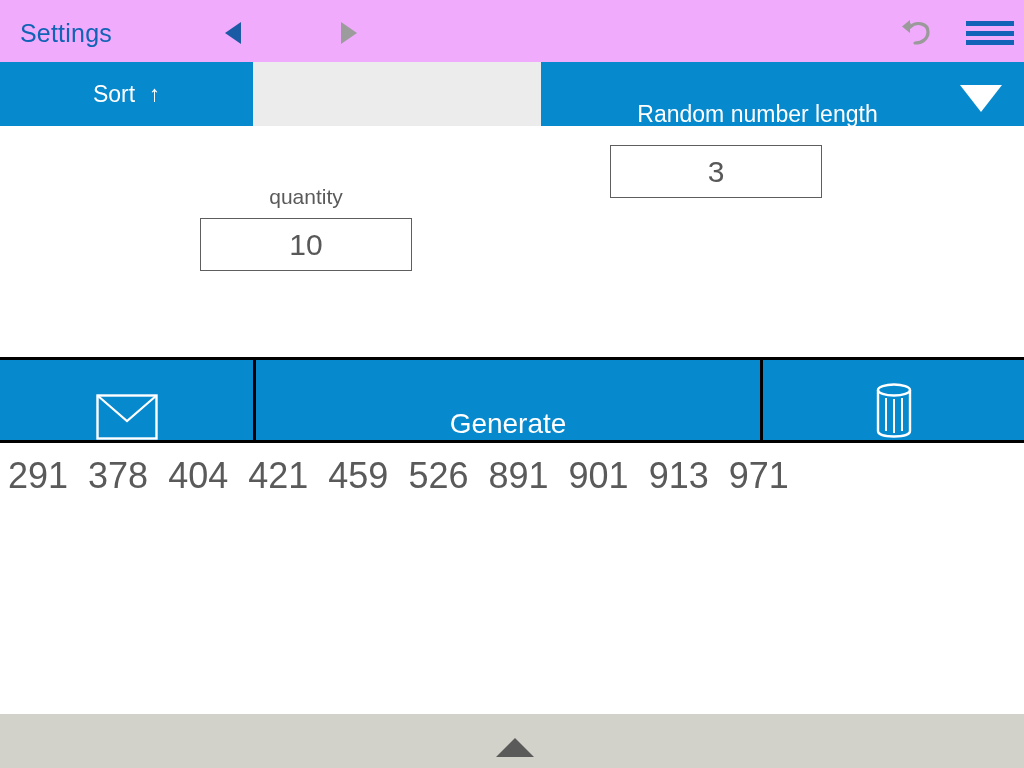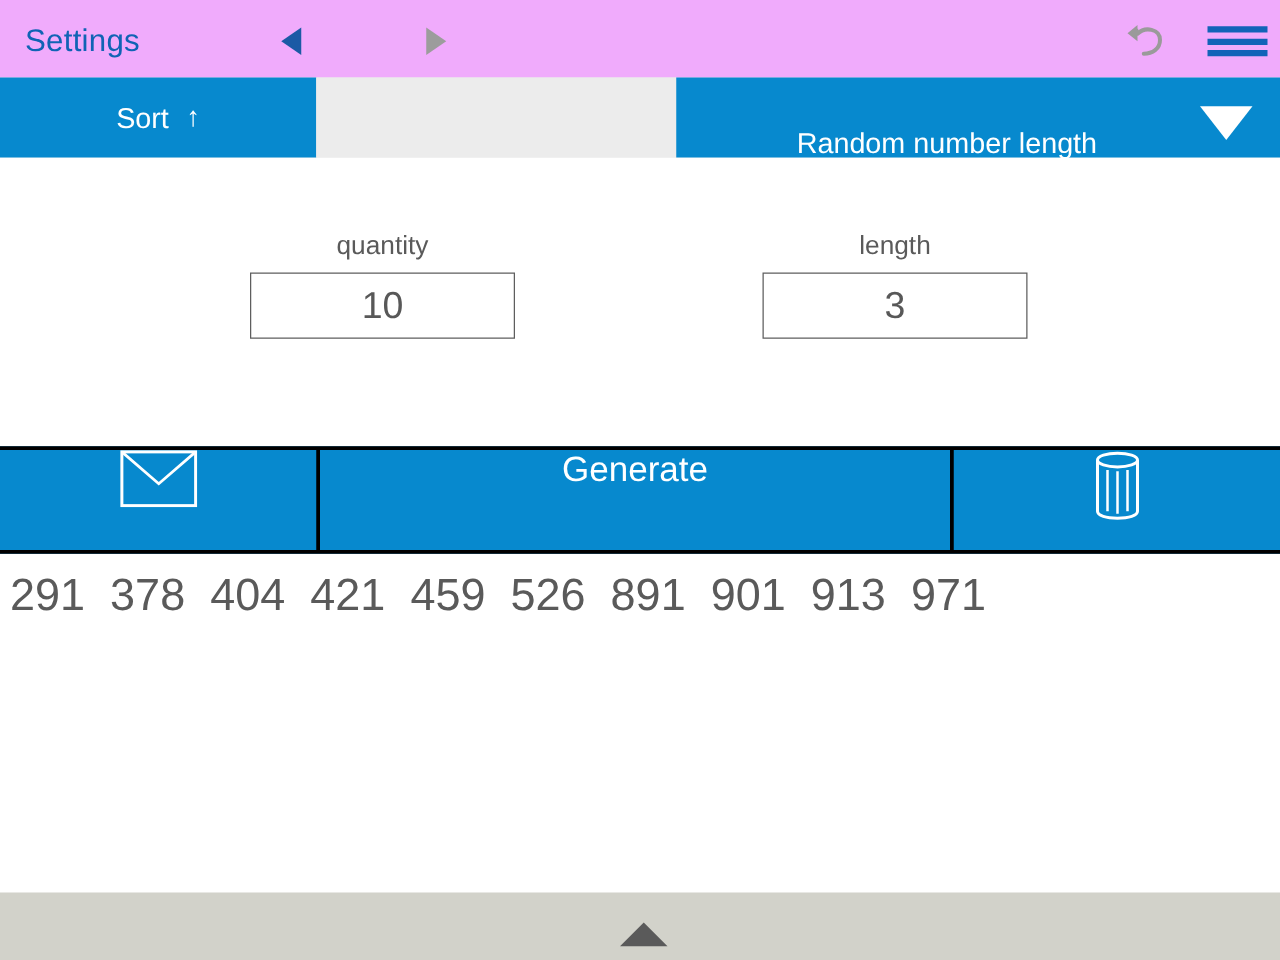--- a/index.html
+++ b/index.html
@@ -149,21 +149,21 @@
     width: 1024px; height: 86px;
     background: #0789ce;
     border-top: 3px solid #000000;
     border-bottom: 3px solid #000000;
     box-sizing: border-box;
   }
   .action-cell {
     position: absolute;
     top: 0; height: 80px;
     display: flex;
-    align-items: flex-start;
+    align-items: flex-end;
     justify-content: center;
   }
   #mail-button     { left: 0;   width: 253px; }
   #generate-button { left: 256px; width: 504px; }
   #trash-button    { left: 763px; width: 261px; }
   .action-divider {
     position: absolute;
     top: 0; width: 3px; height: 80px;
     background: #000000;
   }
@@ -233,21 +233,20 @@
     <div id="dropdown-caret-icon"></div>
   </div>
 </div>
 
 <div id="quantity-group" class="field-group">
   <div class="field-label">quantity</div>
   <div class="field-box">10</div>
 </div>
 
 <div id="length-group" class="field-group">
-  <div class="field-label">length</div>
   <div class="field-box">3</div>
 </div>
 
 <div id="action-bar">
   <div id="mail-button" class="action-cell">
     <svg width="62" height="46" viewBox="0 0 62 46">
       <rect x="1.5" y="1.5" width="59" height="43" fill="none" stroke="#ffffff" stroke-width="2.4"></rect>
       <path d="M1.5 1.5 L31 27 L60.5 1.5" fill="none" stroke="#ffffff" stroke-width="2.2"></path>
     </svg>
   </div>

